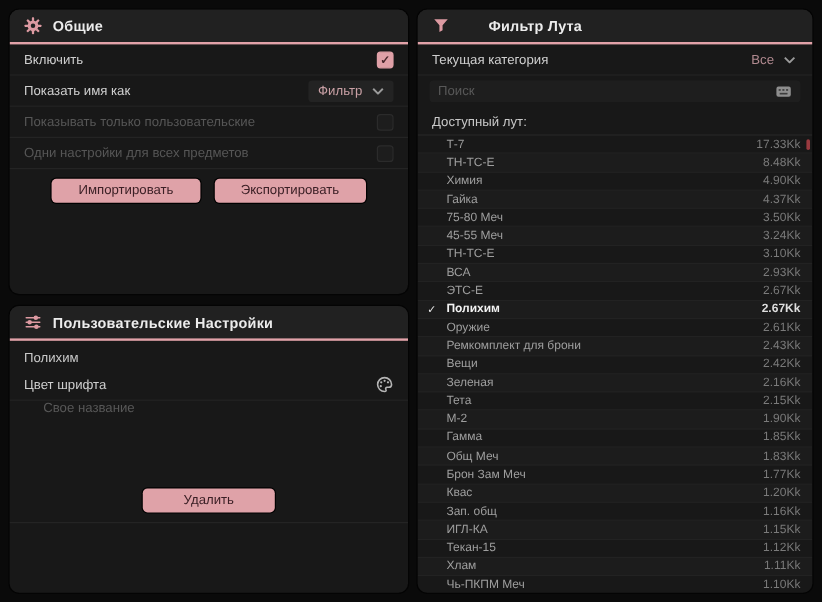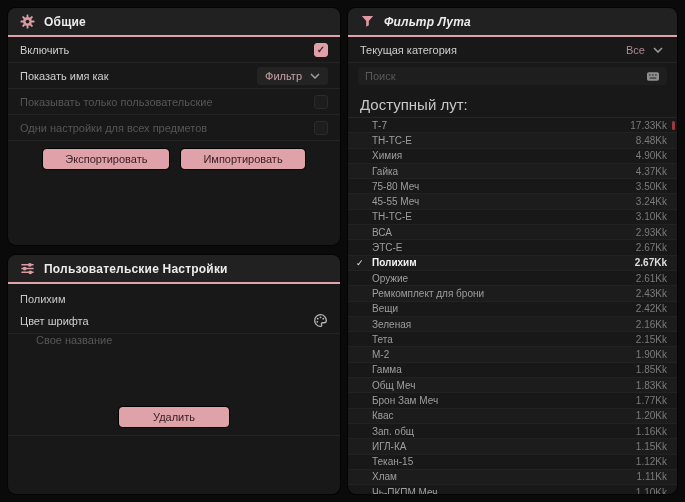--- a/index.html
+++ b/index.html
@@ -87,21 +87,21 @@
   .del-row { display:flex; justify-content:center; padding:6px 0 8px; border-bottom:1px solid #242424; }
   .del-btn { padding:4px 34px;margin-top:41px; }
 
   
   .search-row { padding:4px 10px 5px; display:flex; }
   .search-box {
     flex:1; display:flex; align-items:center; gap:8px;
     background:#1e1e1e; border-radius:3px; padding:3px 7px;
   }
   .search-box input { flex:1; }
-  .list-label { padding:6px 12px 4px; font-size:15px; color:#c8c8c8; }
+  .list-label { padding:6px 12px 4px; font-size:11px; color:#c8c8c8; }
 
   .loot-list { flex:1; position:relative; overflow:hidden; border-top:1px solid #262626; }
   .loot-row {
     display:flex; align-items:center;
     height:15.3px; padding:0 10px 0 8px;
     border-bottom:1px solid #222;
     font-size:10px;
   }
   .loot-row:nth-child(odd) { background:rgba(255,255,255,0.018); }
   .loot-row .chk { width:16px; color:#eaeaea; font-size:9px; flex:0 0 auto; }
@@ -165,22 +165,22 @@
         <span class="row-label">Показывать только пользовательские</span>
         <span class="chkbox"></span>
       </div>
 
       <div class="row dim">
         <span class="row-label">Одни настройки для всех предметов</span>
         <span class="chkbox"></span>
       </div>
 
       <div class="row btn-row">
+        <button class="pink-btn">Импортировать</button>
         <button class="pink-btn">Экспортировать</button>
-        <button class="pink-btn">Импортировать</button>
       </div>
       <div class="row spacer"></div>
     </div>
 
     <div class="panel" style="flex:1;">
       <div class="panel-hd">
         <span class="hd-icon">
           <svg width="15" height="15" viewBox="0 0 16 16">
             <g stroke="#dd9aa2" stroke-width="1.4" stroke-linecap="round">
               <line x1="2" y1="4" x2="14" y2="4"></line>
@@ -227,21 +227,21 @@
   </div>
 
   <div class="col-right">
     <div class="panel" style="height:100%;">
       <div class="panel-hd">
         <span class="hd-icon">
           <svg width="15" height="15" viewBox="0 0 16 16">
             <path d="M2 2.2 h12 l-4.6 5.2 v4.6 l-2.8 1.6 v-6.2 z" fill="#dd9aa2"></path>
           </svg>
         </span>
-        <span class="panel-title" style="font-style:italic;">Фильтр Лута</span>
+        <span class="panel-title" style="margin-left:23px;">Фильтр Лута</span>
       </div>
 
       <div class="row">
         <span class="row-label">Текущая категория</span>
         <span class="chip small">
           <span>Все</span>
           <span class="chev">
             <svg width="10" height="6" viewBox="0 0 10 6">
                 <polyline points="1,1 5,5 9,1" fill="none" stroke="#9a9a9a" stroke-width="1.6"></polyline>
               </svg>

